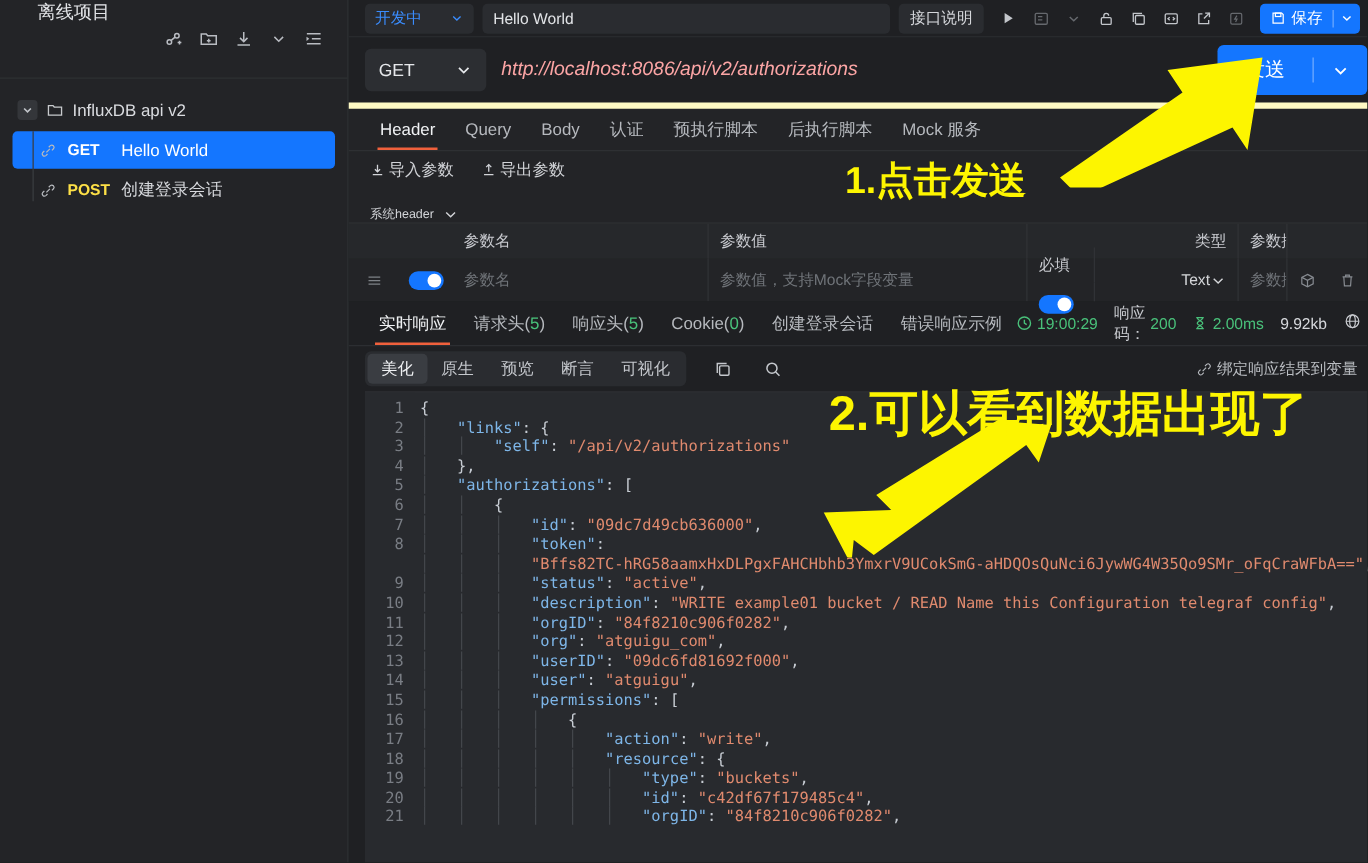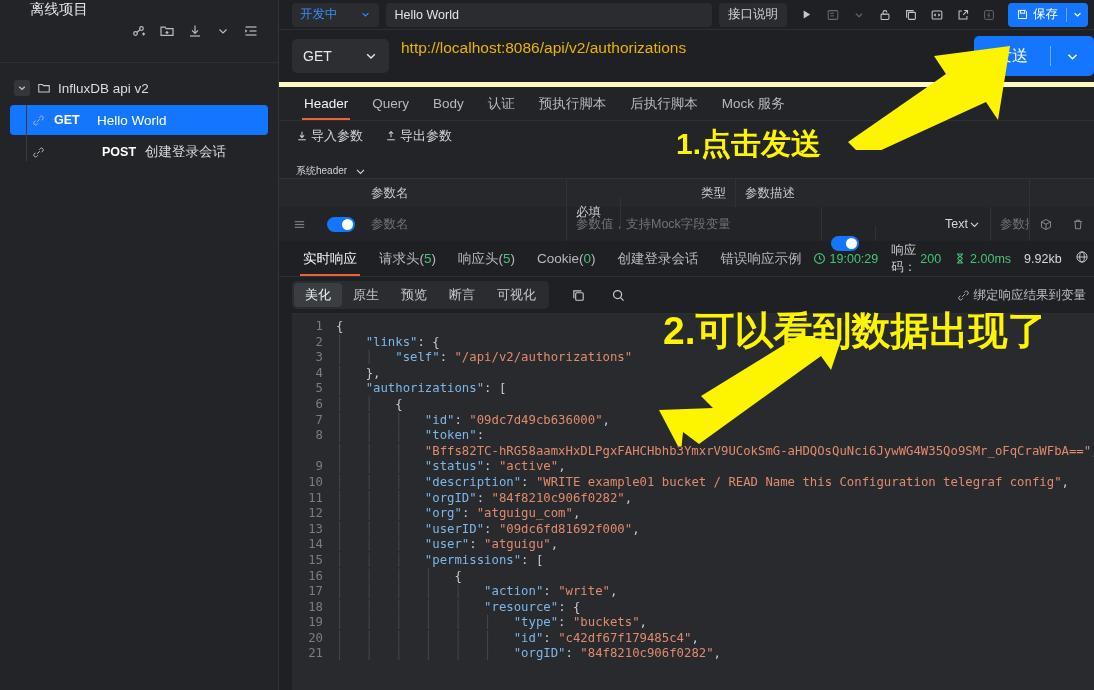--- a/index.html
+++ b/index.html
@@ -44,21 +44,21 @@
   .folder-ico { color: #c8cacd; display: flex; align-items: center; }
   .tree-item {
     display: flex; align-items: center; height: 30px;
     margin: 2px 10px 2px 10px; padding-left: 22px; border-radius: 4px;
     gap: 9px; font-size: 13.5px;
   }
   .tree-item.sel { background: #1476ff; }
   .tree-item.sel .m-get, .tree-item.sel .it-label { color: #ffffff; }
   .link-ico { color: #b7babf; display: flex; align-items: center; }
   .m-get { color: #49c17a; font-size: 12.5px; font-weight: bold; min-width: 34px;}
-  .m-post { color: #ffffff; font-size: 12.5px; font-weight: bold; min-width: 34px; margin-left: 48px;}
+  .m-post { color: #fde047; font-size: 12.5px; font-weight: bold; min-width: 34px;}
   .it-label { color: #d7d9dd; }
   .tree-nest { position: relative; }
   .tree-nest::before {
     content: ""; position: absolute; left: 26px; top: 0; bottom: 6px;
     width: 1px; background: #3a3c40;
   }
 
   
   .main { flex: 1; display: flex; flex-direction: column; background: #1f2023; min-width:0;}
 
@@ -101,23 +101,23 @@
   .urlrow {
     height: 52px; display: flex; align-items: center; gap: 0;
     padding: 0 0 0 13px; background: #1f2023;
   }
   .method-box {
     width: 97px; height: 34px; background: #2c2e32; border-radius: 5px;
     display: flex; align-items: center; justify-content: space-between;
     padding: 0 11px; font-size: 14px; color: #e6e8eb; flex: none;
   }
   .url-input {
-    flex: 1; height: 34px; display: flex; 
-    padding: 0 12px; font-size: 15.5px; color: #eab308; min-width: 0;
-    white-space: nowrap; overflow: hidden;
+    flex: 1; height: 34px; display: flex; align-items: center;
+    padding: 0 12px; font-size: 15.5px; color: #fca5a5; min-width: 0;
+    white-space: nowrap; overflow: hidden; font-style: italic;
   }
   .send-btn {
     height: 40px; display: flex; align-items: center; background: #1476ff;
     color: #fff; border-radius: 5px; margin-right: 0; flex: none;
     font-size: 16px; margin-left: 6px;
   }
   .send-main { padding: 0 22px; display: flex; align-items: center; height: 100%; }
   .send-div { width: 1px; height: 20px; background: rgba(255,255,255,.4); }
   .send-caret { padding: 0 14px; display: flex; align-items: center; height: 100%; }
 
@@ -465,20 +465,21 @@
         <svg width="13" height="13" viewBox="0 0 14 14" fill="none" stroke="currentColor" stroke-width="1.2">
             <path d="M3.2 5.3 7 9.1 10.8 5.3"></path>
           </svg>
       </div>
 
       <div class="ptable">
         <div class="ptr head">
           <div class="pc c-drag"></div>
           <div class="pc c-chk"></div>
           <div class="pc c-name">参数名</div>
+          <div class="pc c-val">参数值</div>
           <div class="pc c-req">必填</div>
           <div class="pc c-type">
               <span>类型</span>
             </div>
           <div class="pc c-desc">参数描述</div>
           <div class="pc c-ic"></div>
           <div class="pc c-ic"></div>
         </div>
         <div class="ptr body">
           <div class="pc c-drag">

